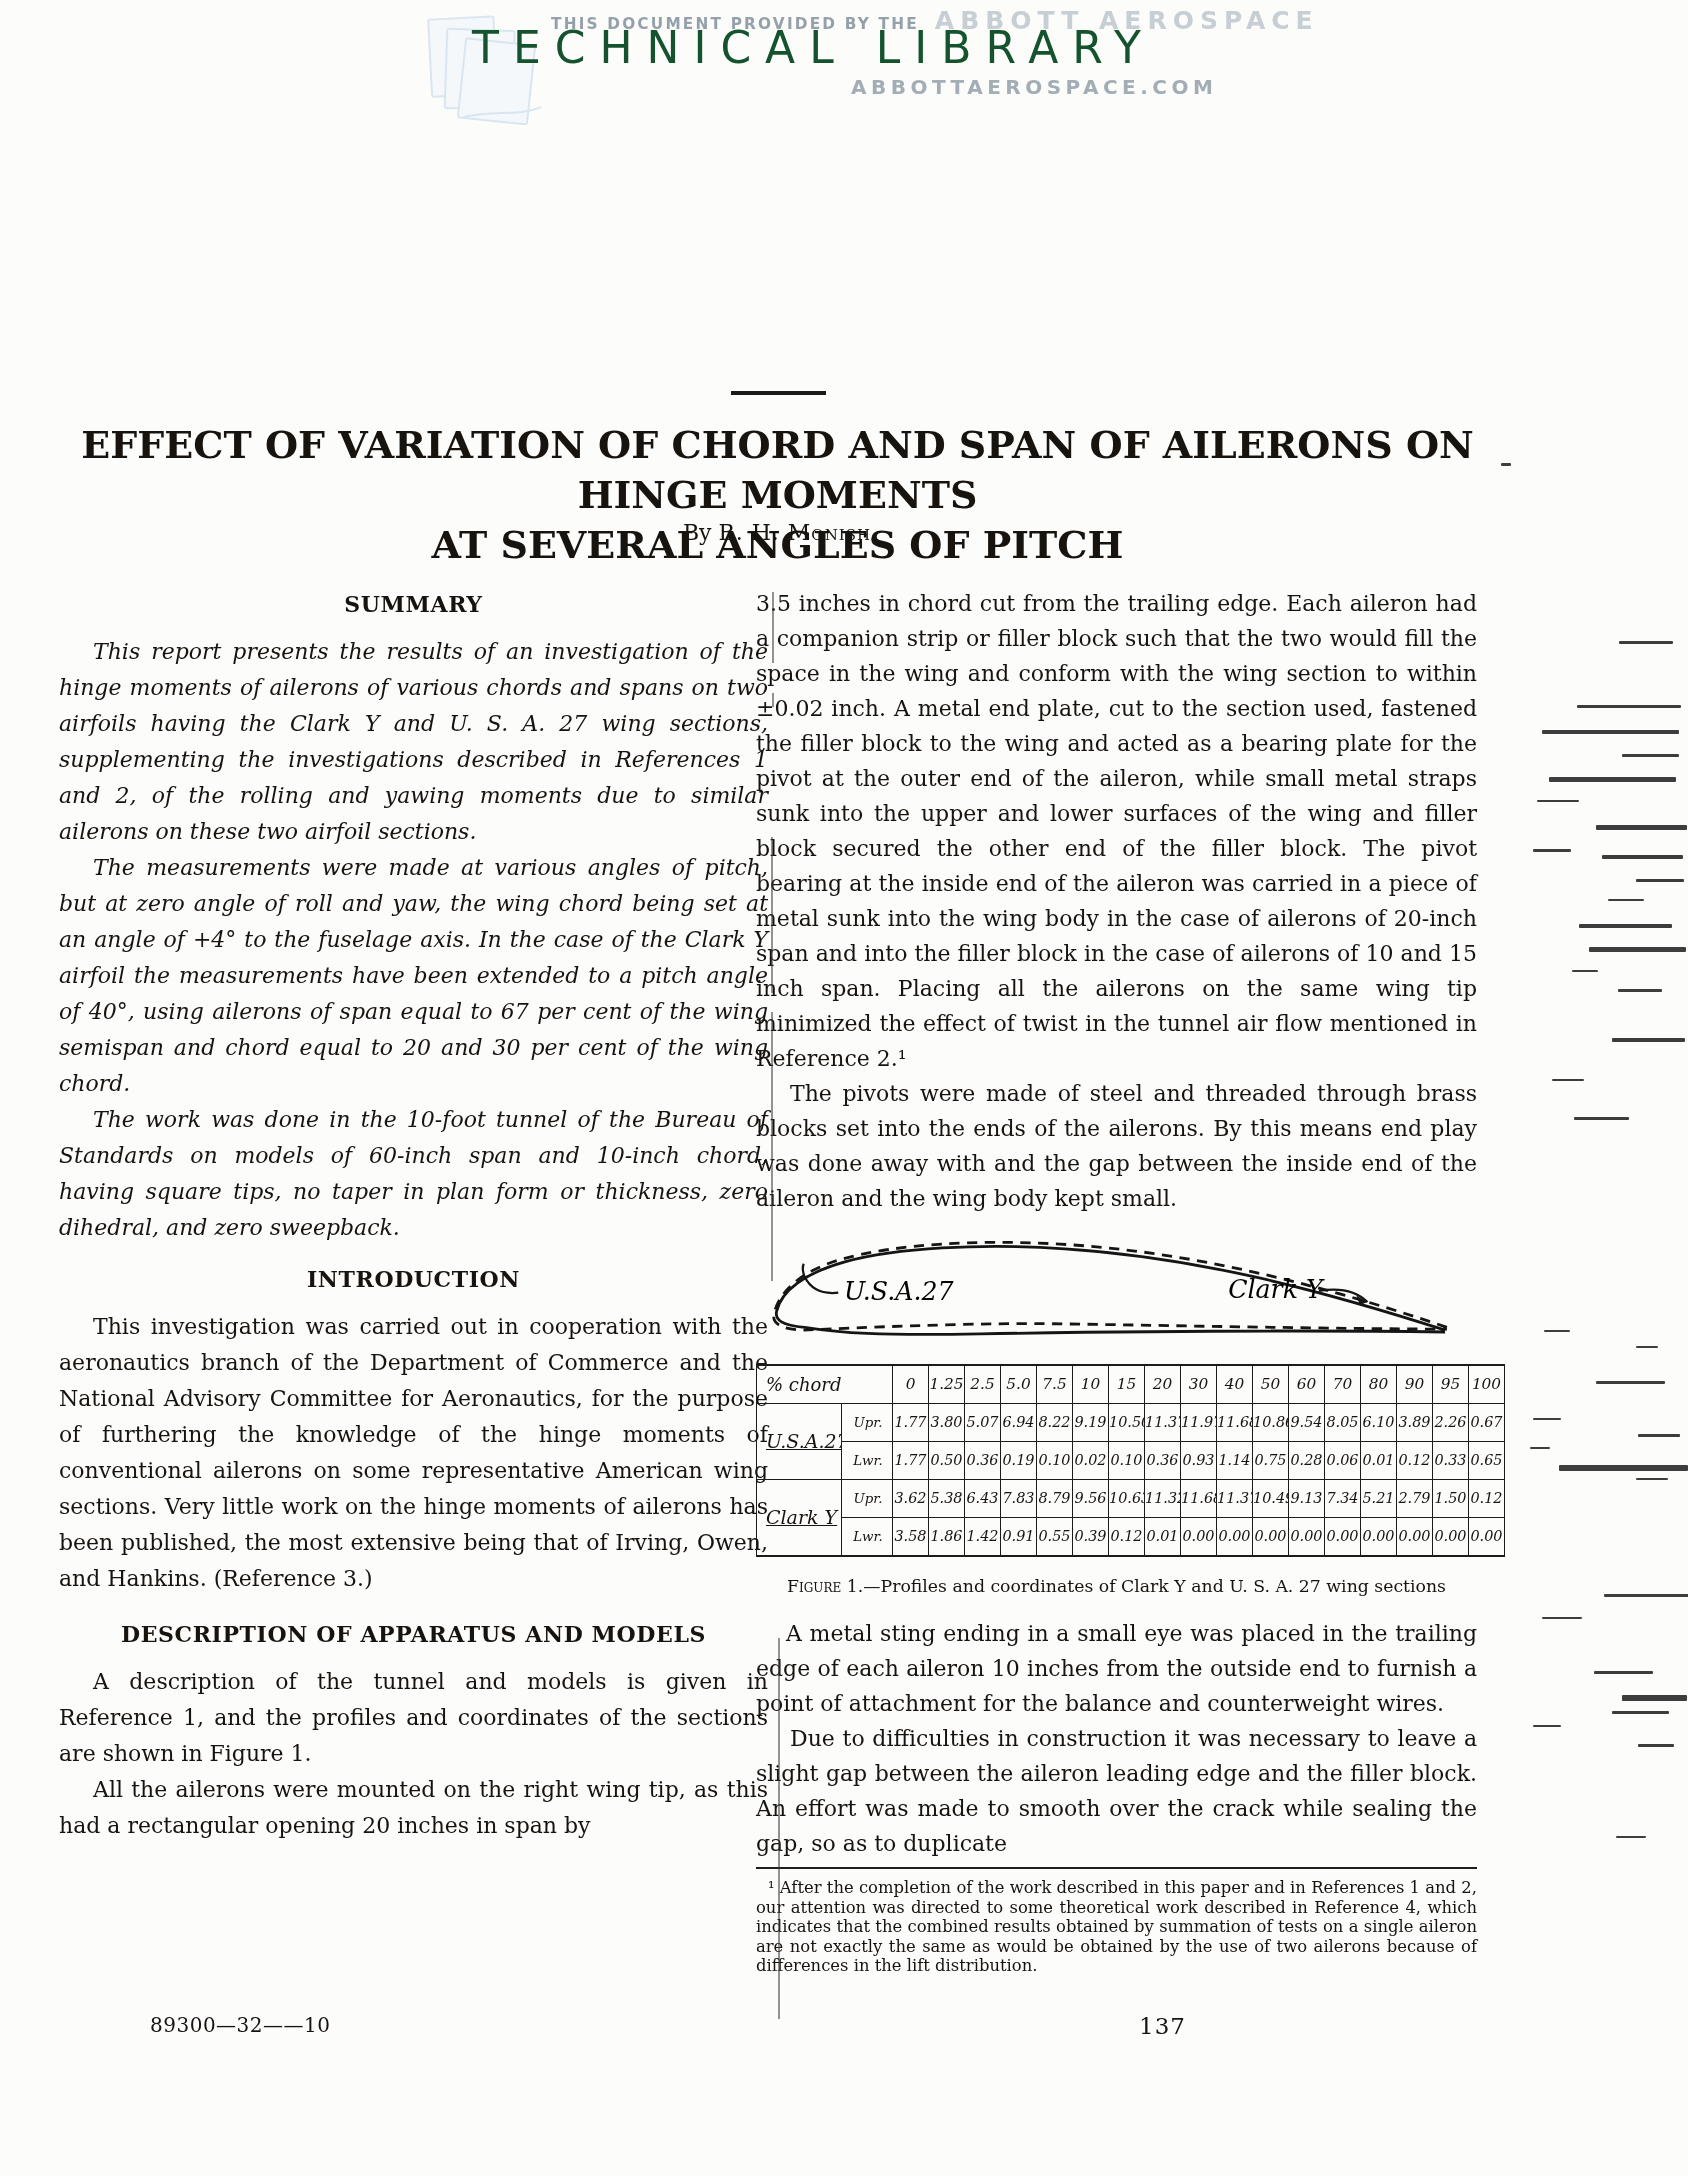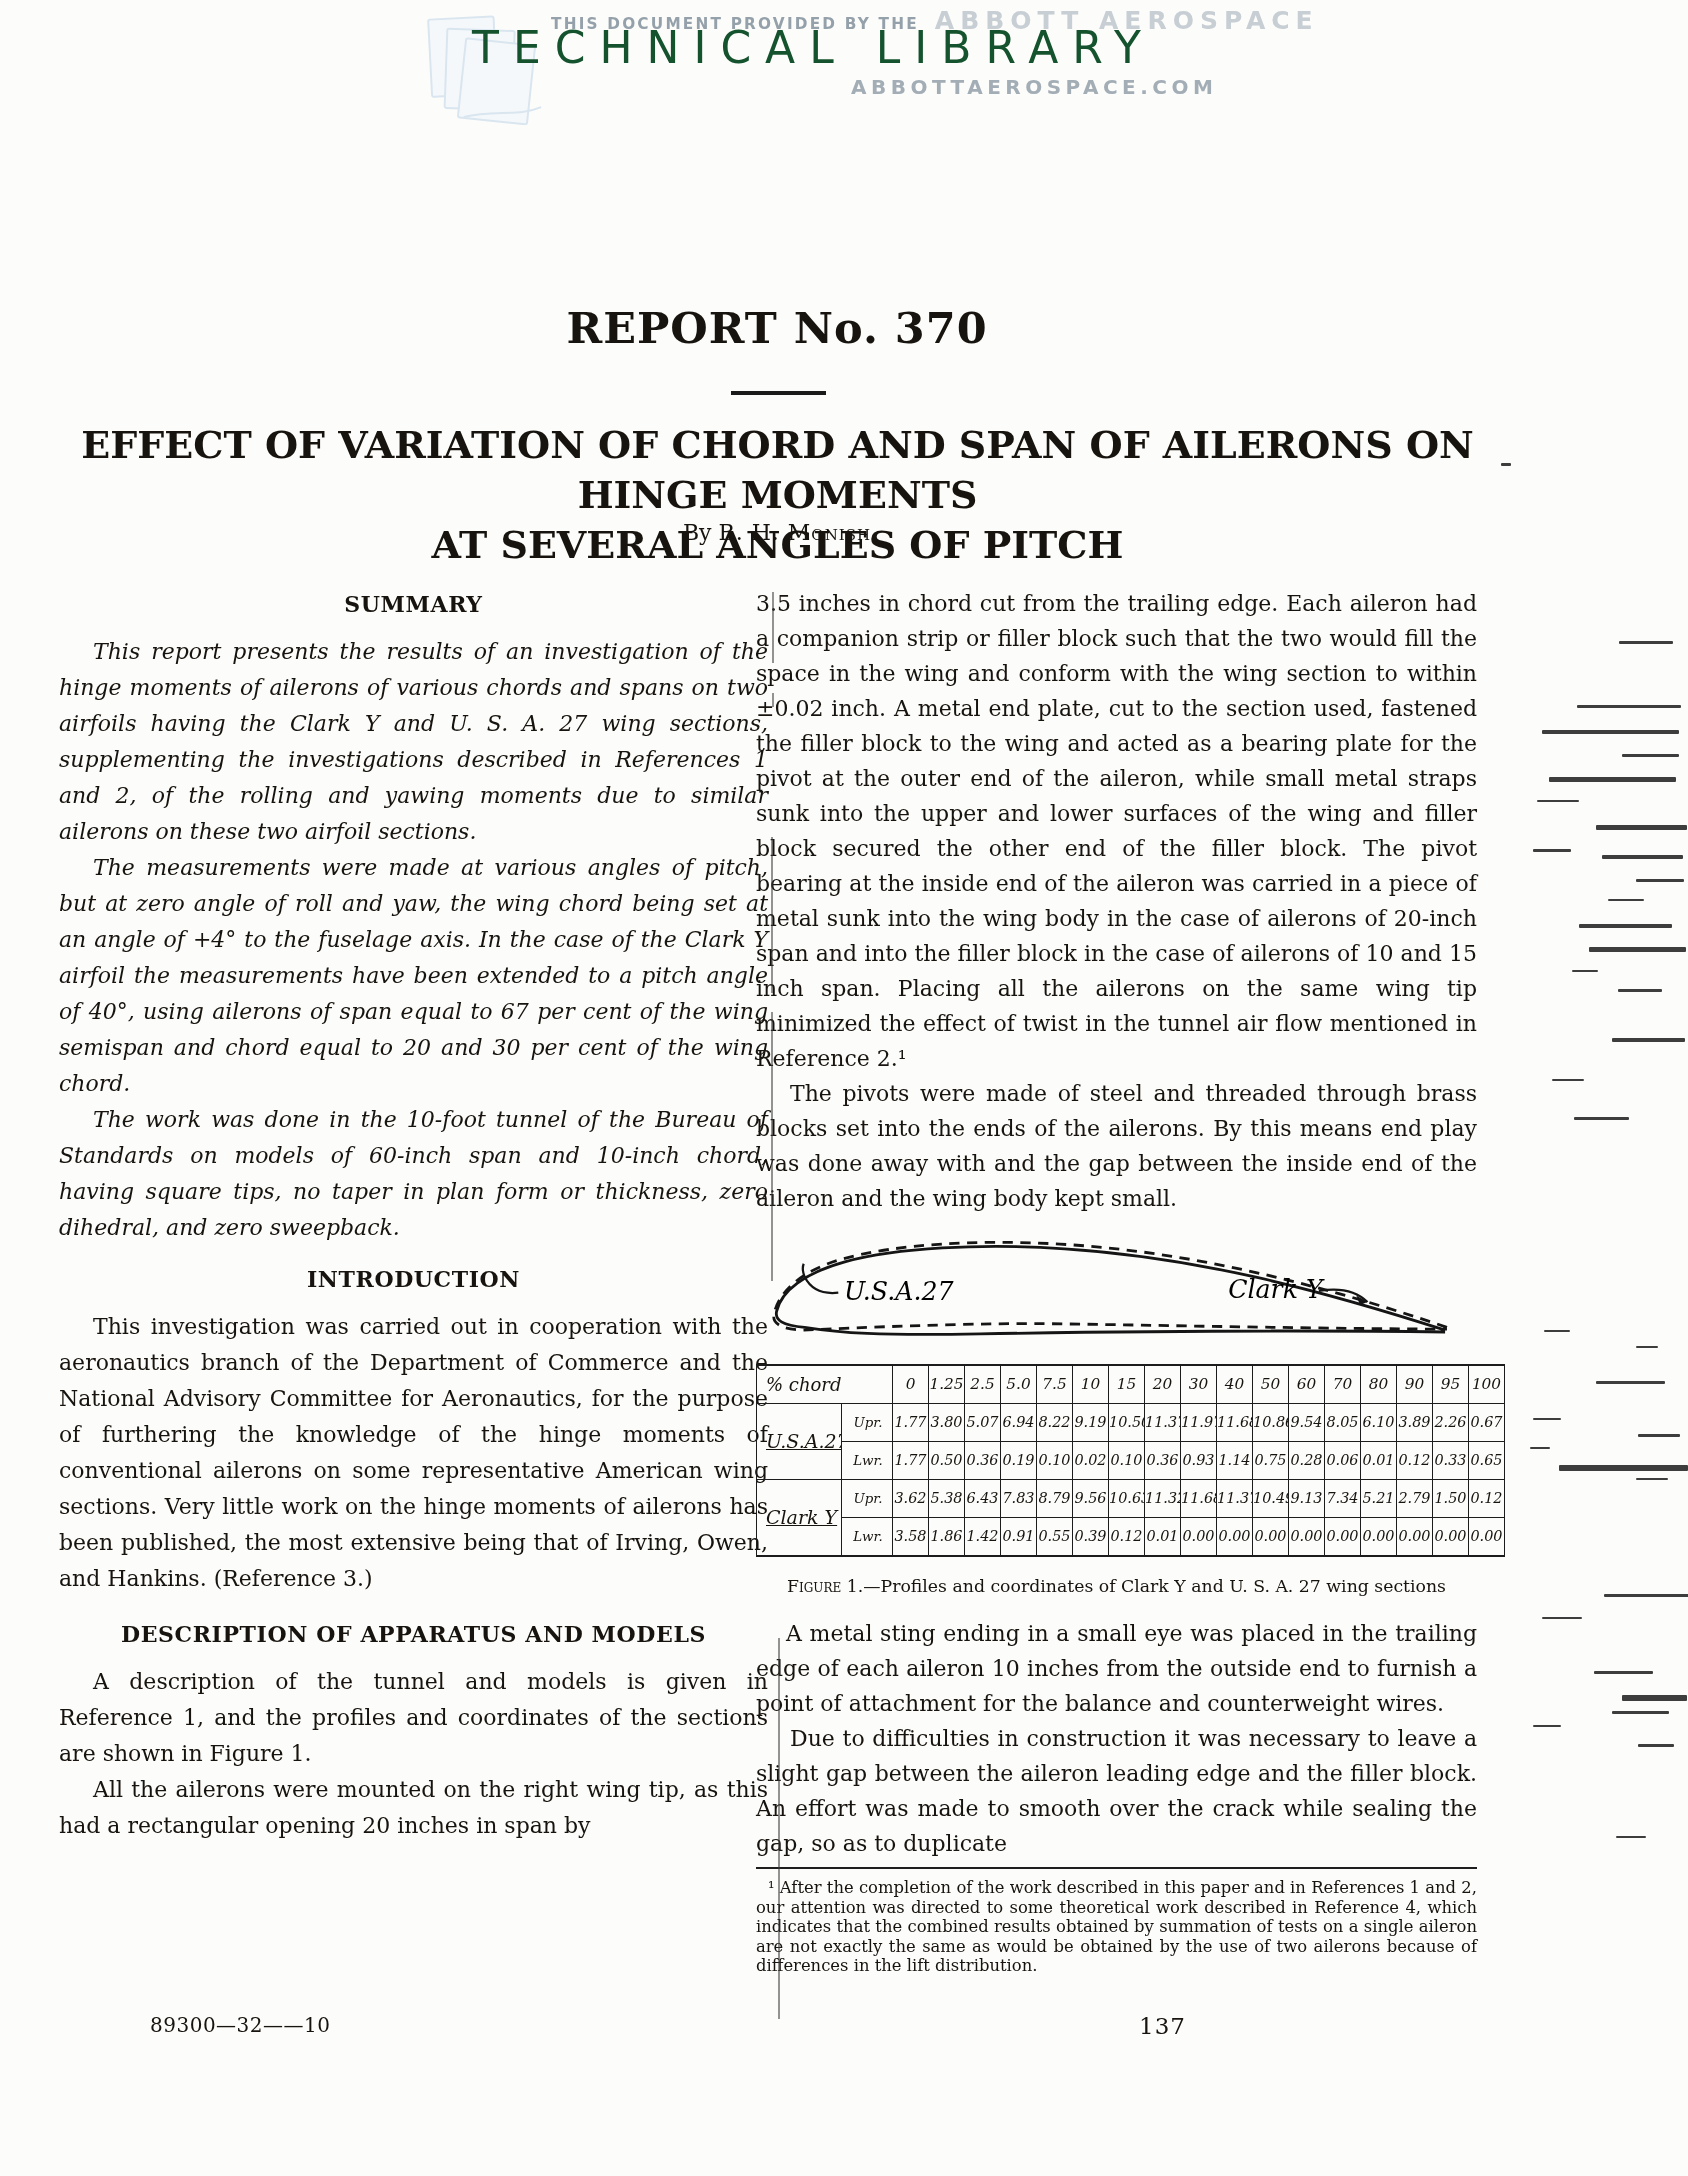--- a/index.html
+++ b/index.html
@@ -75,21 +75,20 @@
         <path d="M40,104 C70,96 95,104 118,94" fill="none"></path>
       </g>
     </svg>
   </div>
   <div class="wm-line1">
     <span class="wm-provided">THIS DOCUMENT PROVIDED BY THE</span><span class="wm-brand">ABBOTT AEROSPACE</span>
   </div>
   <div class="wm-line2">TECHNICAL LIBRARY</div>
   <div class="wm-line3">ABBOTTAEROSPACE.COM</div>
 
-  <div class="report-no">REPORT No. 370</div>
   <div class="report-rule"></div>
   <div class="title">
     <div>EFFECT OF VARIATION OF CHORD AND SPAN OF AILERONS ON HINGE MOMENTS</div>
     <div>AT SEVERAL ANGLES OF PITCH</div>
   </div>
   <div class="byline">
     <span>By</span>
     <span class="sc">B. H. Monish</span>
   </div>
 

